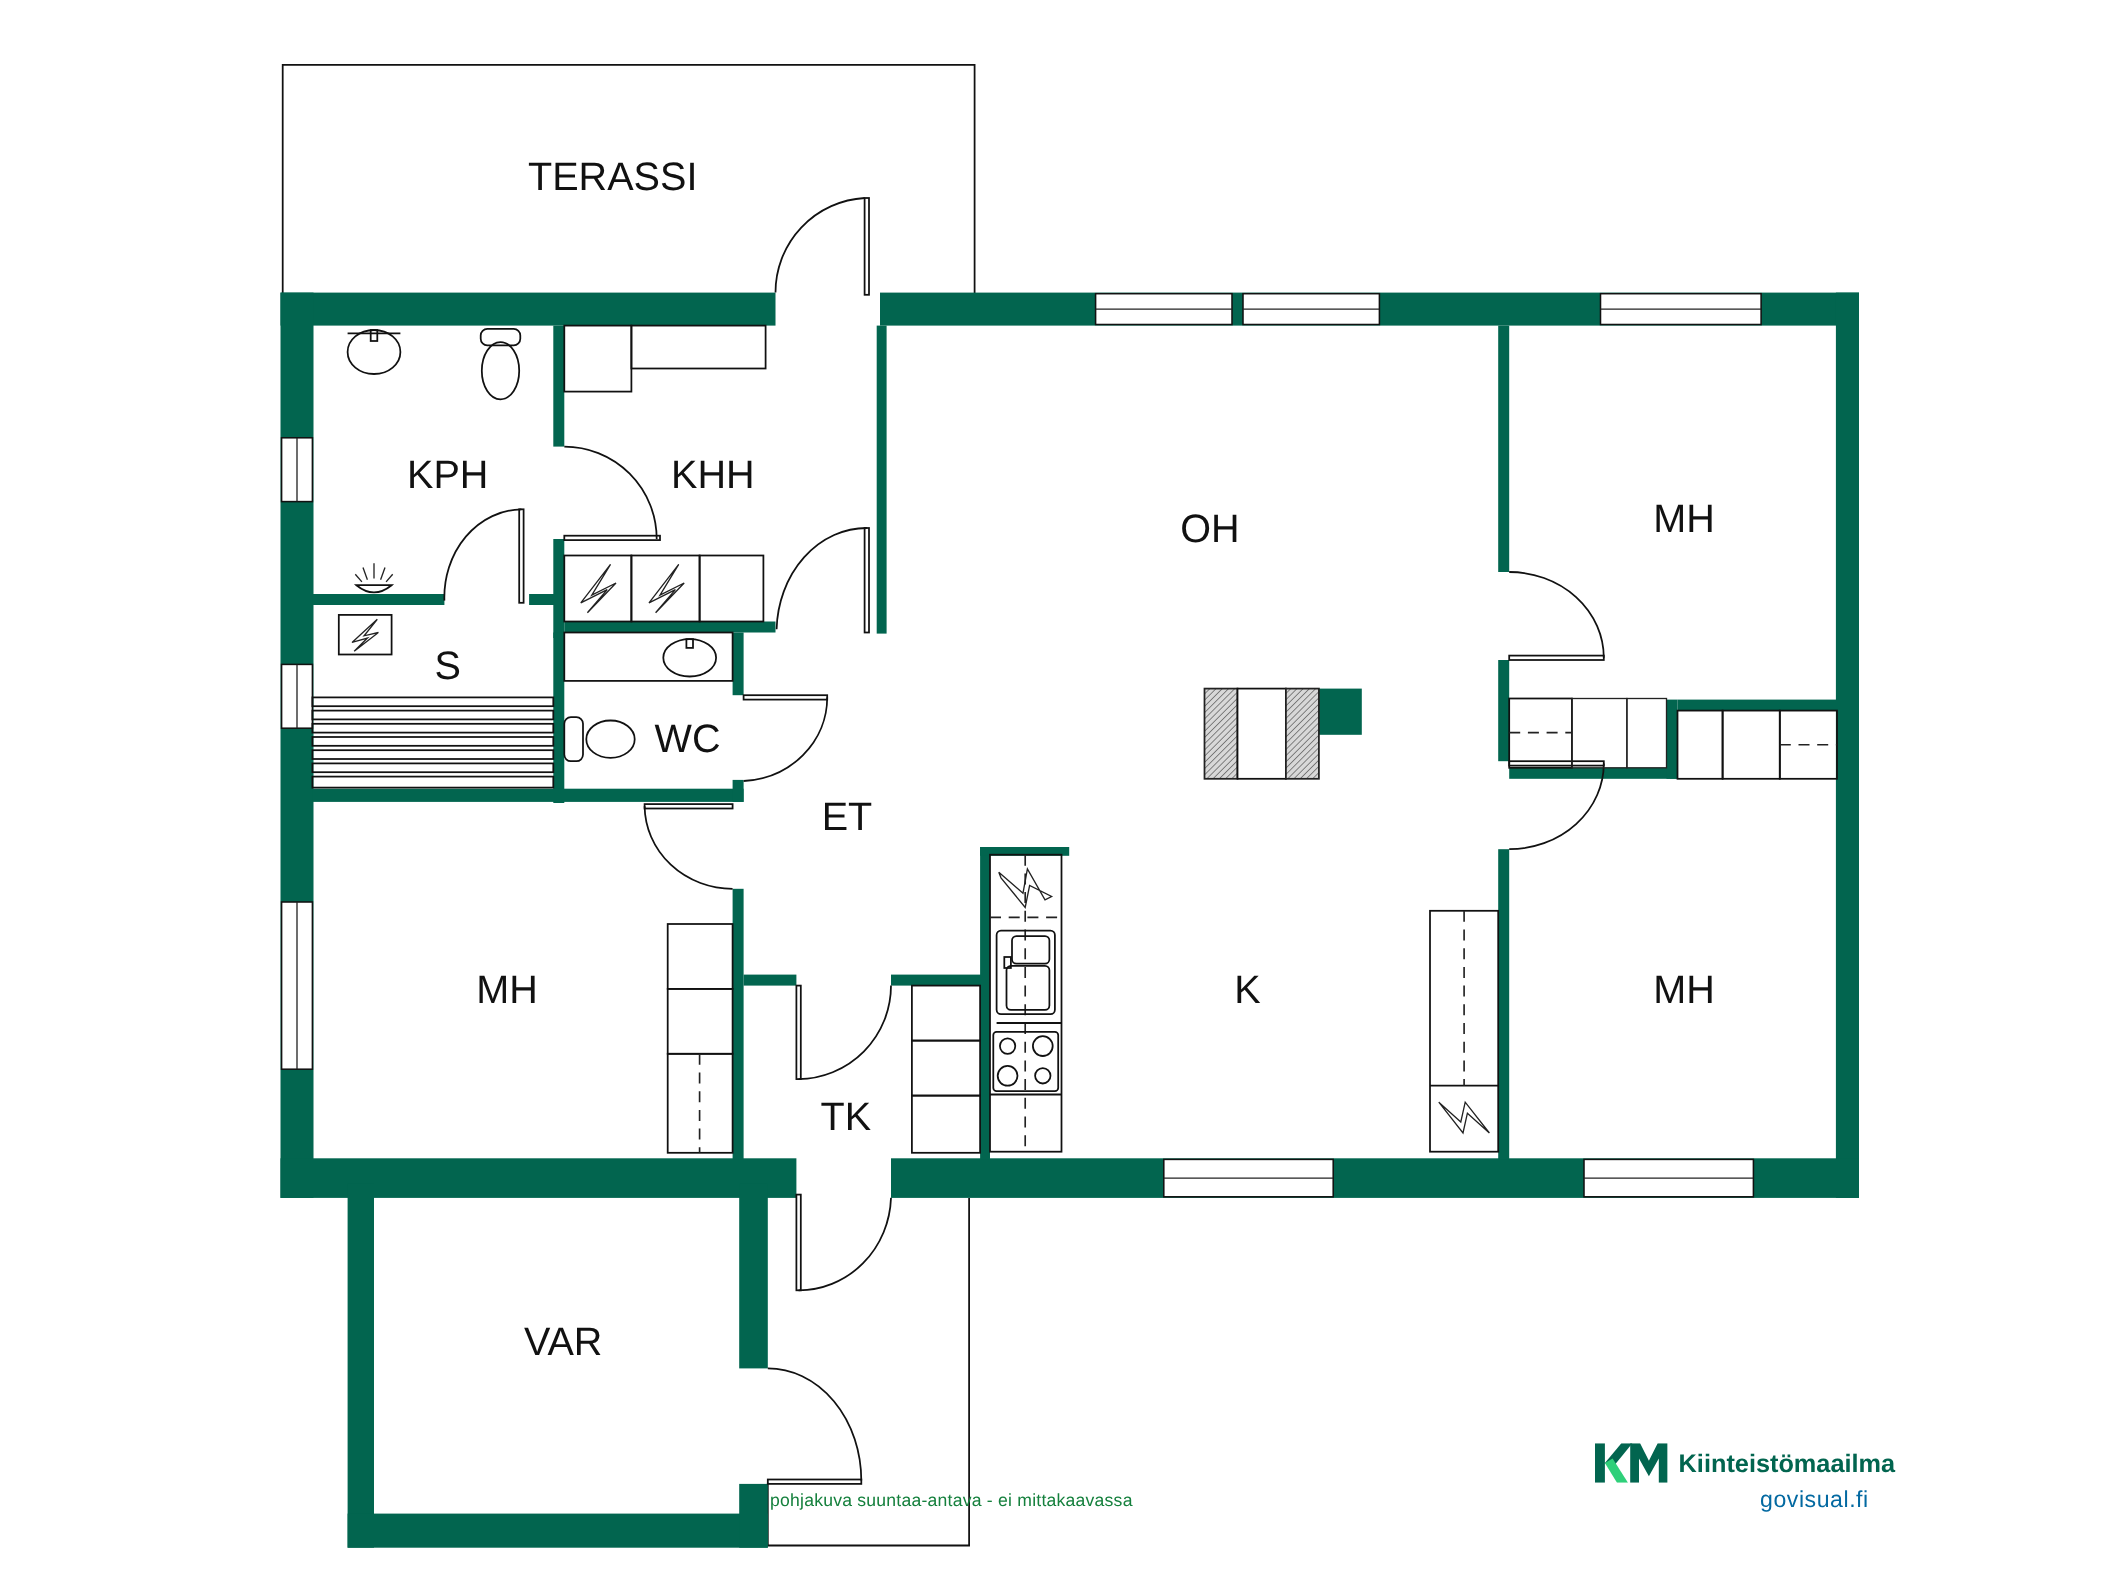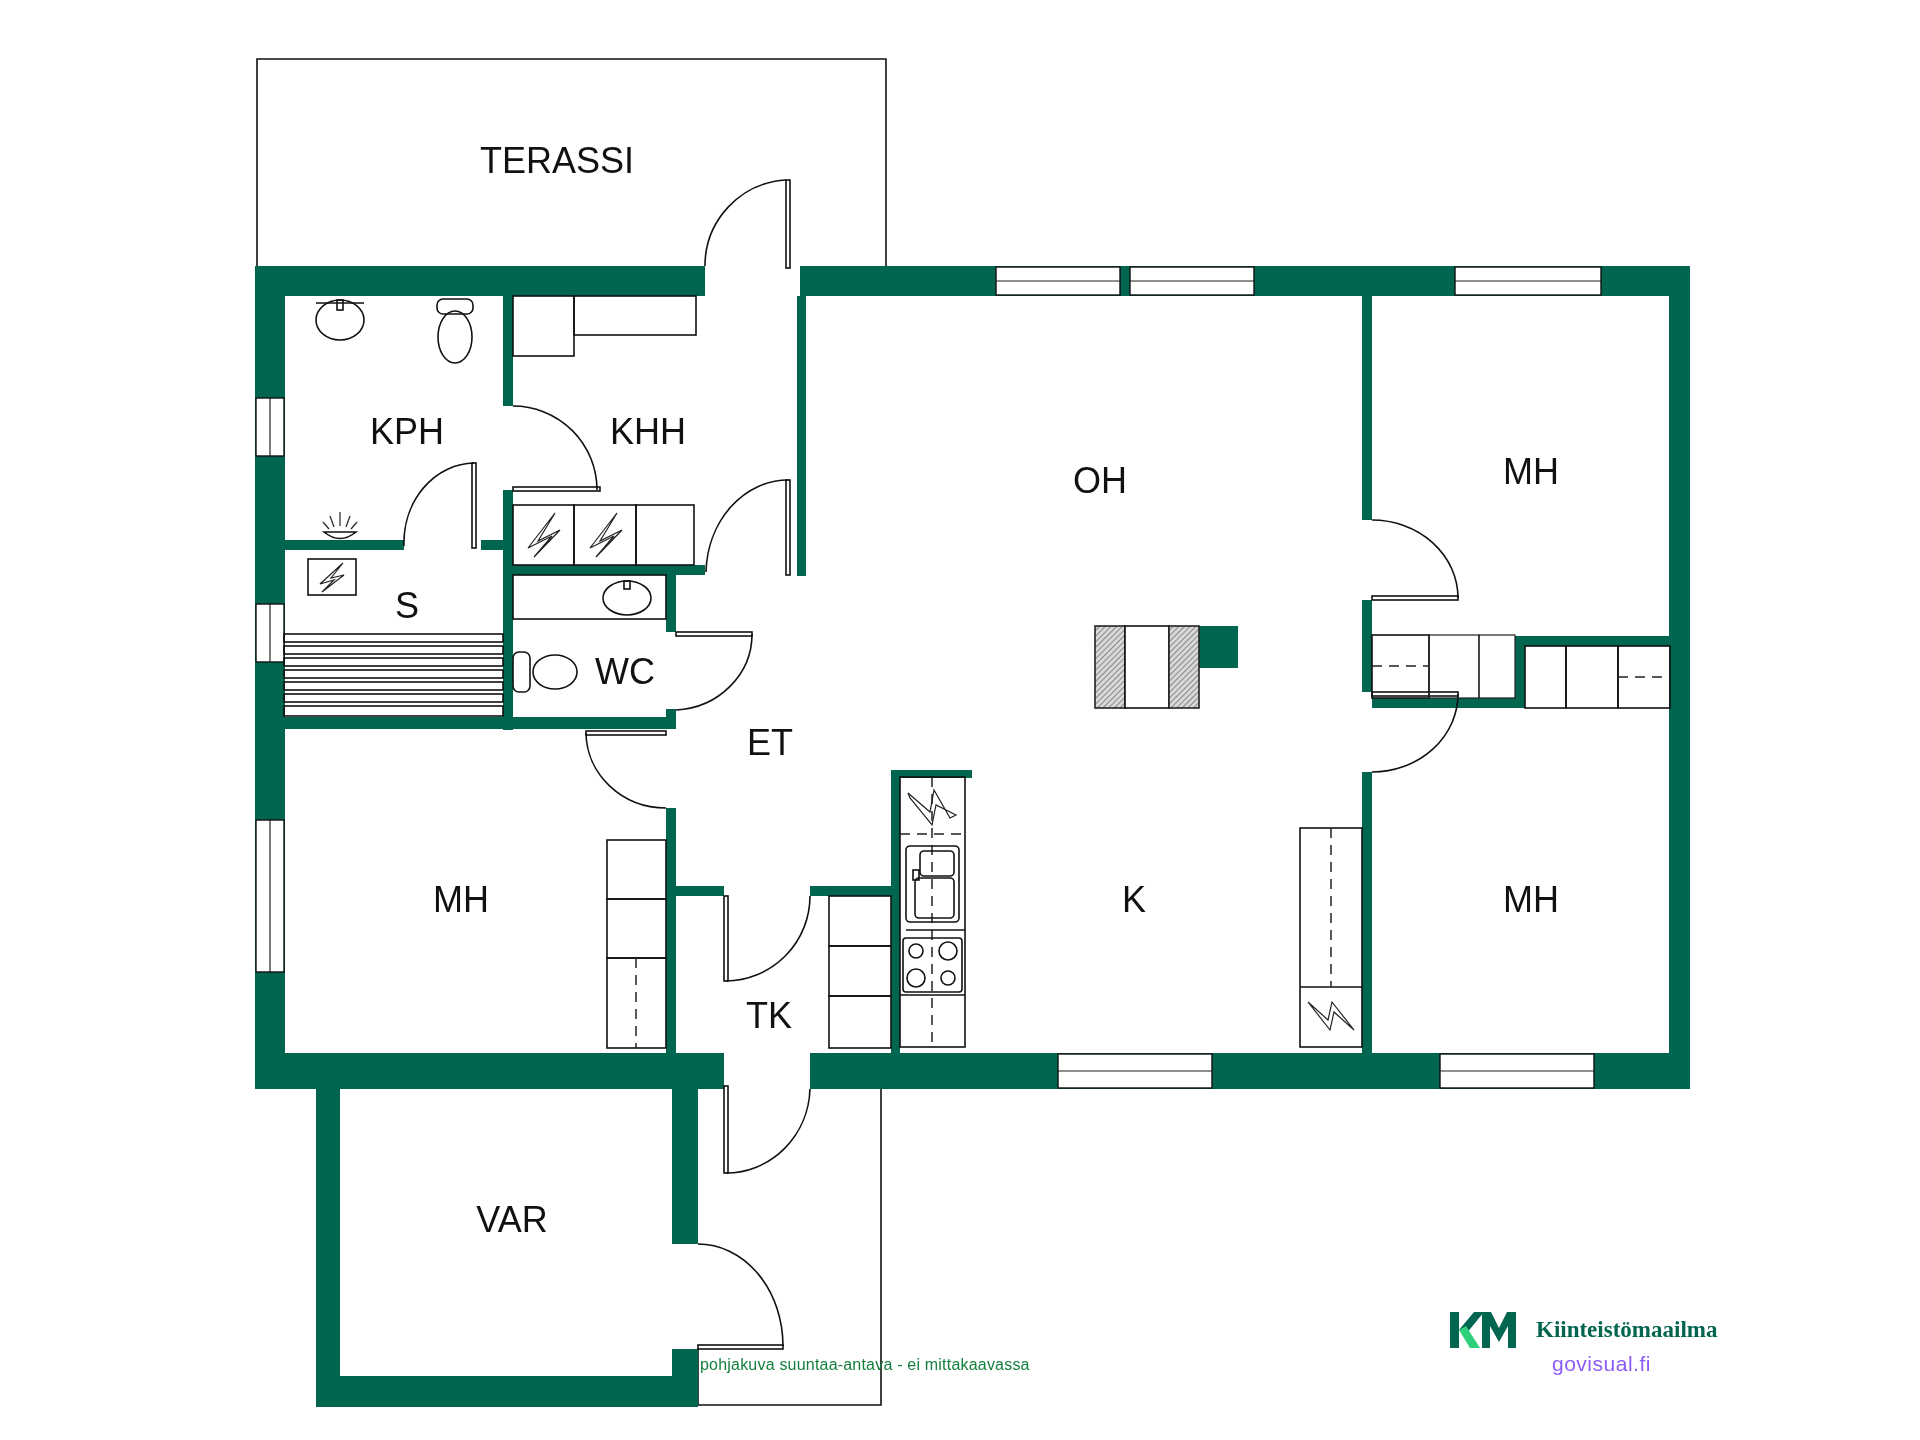--- a/index.html
+++ b/index.html
@@ -9,22 +9,22 @@
   .wall { fill:#02654f; }
   .line { fill:none; stroke:#111; stroke-width:1.6; }
   .thin { fill:none; stroke:#222; stroke-width:1.2; }
   .dash { fill:none; stroke:#222; stroke-width:1.5; stroke-dasharray:10 7; }
   .win  { fill:#fff; stroke:#111; stroke-width:1.4; }
   .room-label { font-family:"Liberation Sans", sans-serif; font-size:36px; fill:#111; text-anchor:middle; dominant-baseline:middle; }
   .hatch { fill:url(#hatch); stroke:#222; stroke-width:1.6; }
   .footer-note { position:absolute; left:700px; top:1356px; font-size:16px; color:#15803d; letter-spacing:0.2px; }
   .brand { position:absolute; left:1450px; top:1312px; display:flex; align-items:center; }
   .brand-logo { width:66px; height:36px; }
-  .brand-name { font-size:23px; font-weight:bold; color:#02654f; margin-left:20px;font-family:Liberation Serif, serif; }
-  .brand-credit { position:absolute; left:1552px; top:1352px; font-size:21px; color:#8b5cf6; letter-spacing:0.5px; }
+  .brand-name { font-size:23px; font-weight:bold; color:#02654f; margin-left:10px; }
+  .brand-credit { position:absolute; left:1600px; top:1352px; font-size:21px; color:#0369a1; letter-spacing:0.5px; }
 </style>
 </head>
 <body>
 
 <svg id="plan" viewBox="0 0 1920 1440" xmlns="http://www.w3.org/2000/svg">
   <defs>
     <pattern id="hatch" width="4" height="4" patternUnits="userSpaceOnUse" patternTransform="rotate(45)">
       <rect width="4" height="4" fill="#d8d8d8"></rect>
       <line x1="0" y1="0" x2="0" y2="4" stroke="#666" stroke-width="1.4"></line>
     </pattern>

